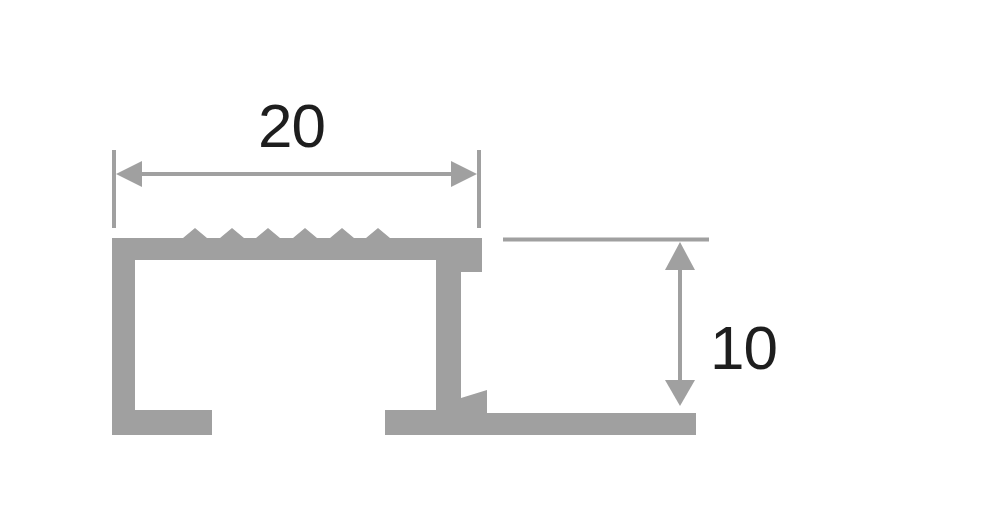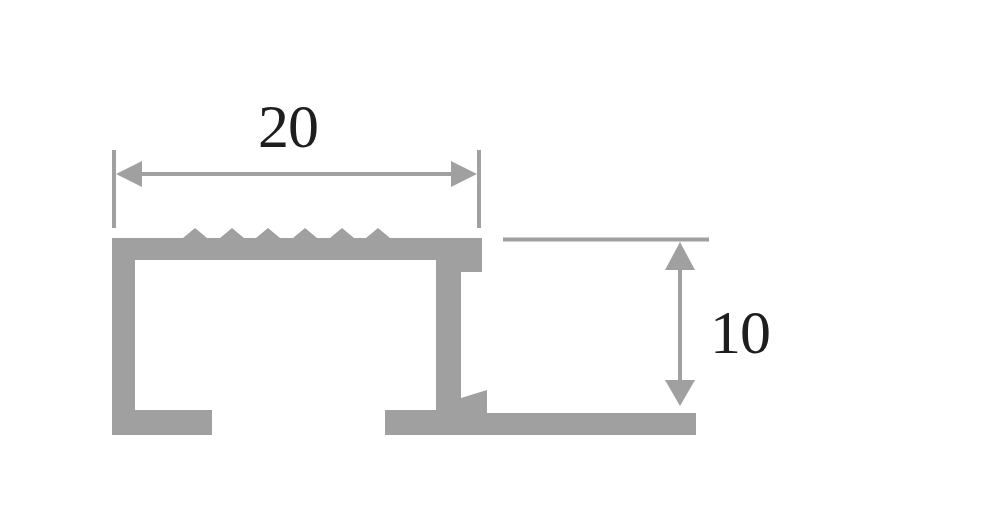--- a/index.html
+++ b/index.html
@@ -1,27 +1,27 @@
 <!DOCTYPE html>
 <html><head>
   <meta charset="utf-8">
   <style>
     html, body { margin: 0; padding: 0; background: #ffffff; }
     body { width: 1000px; height: 517px; overflow: hidden; position: relative; }
     #diagram { position: absolute; left: 0; top: 0; width: 1000px; height: 517px; }
     .dim-label {
       position: absolute;
-      font-family: Liberation Serif, serif;
+      font-family: Liberation Sans, sans-serif;
       color: #1e1e1e;
       font-size: 62px;
       line-height: 1;
       letter-spacing: -1px;
     }
     #label-width { left: 258px; top: 95px; }
-    #label-height { left: 710px; top: 301px; }
+    #label-height { left: 710px; top: 317px; }
   </style>
 </head>
 <body>
 
 <svg id="diagram" viewBox="0 0 1000 517" xmlns="http://www.w3.org/2000/svg">
   <g fill="#a0a0a0">
 
     <path d="M112,238
          L183,238 L195,228 L207,238
          L220,238 L232,228 L244,238

